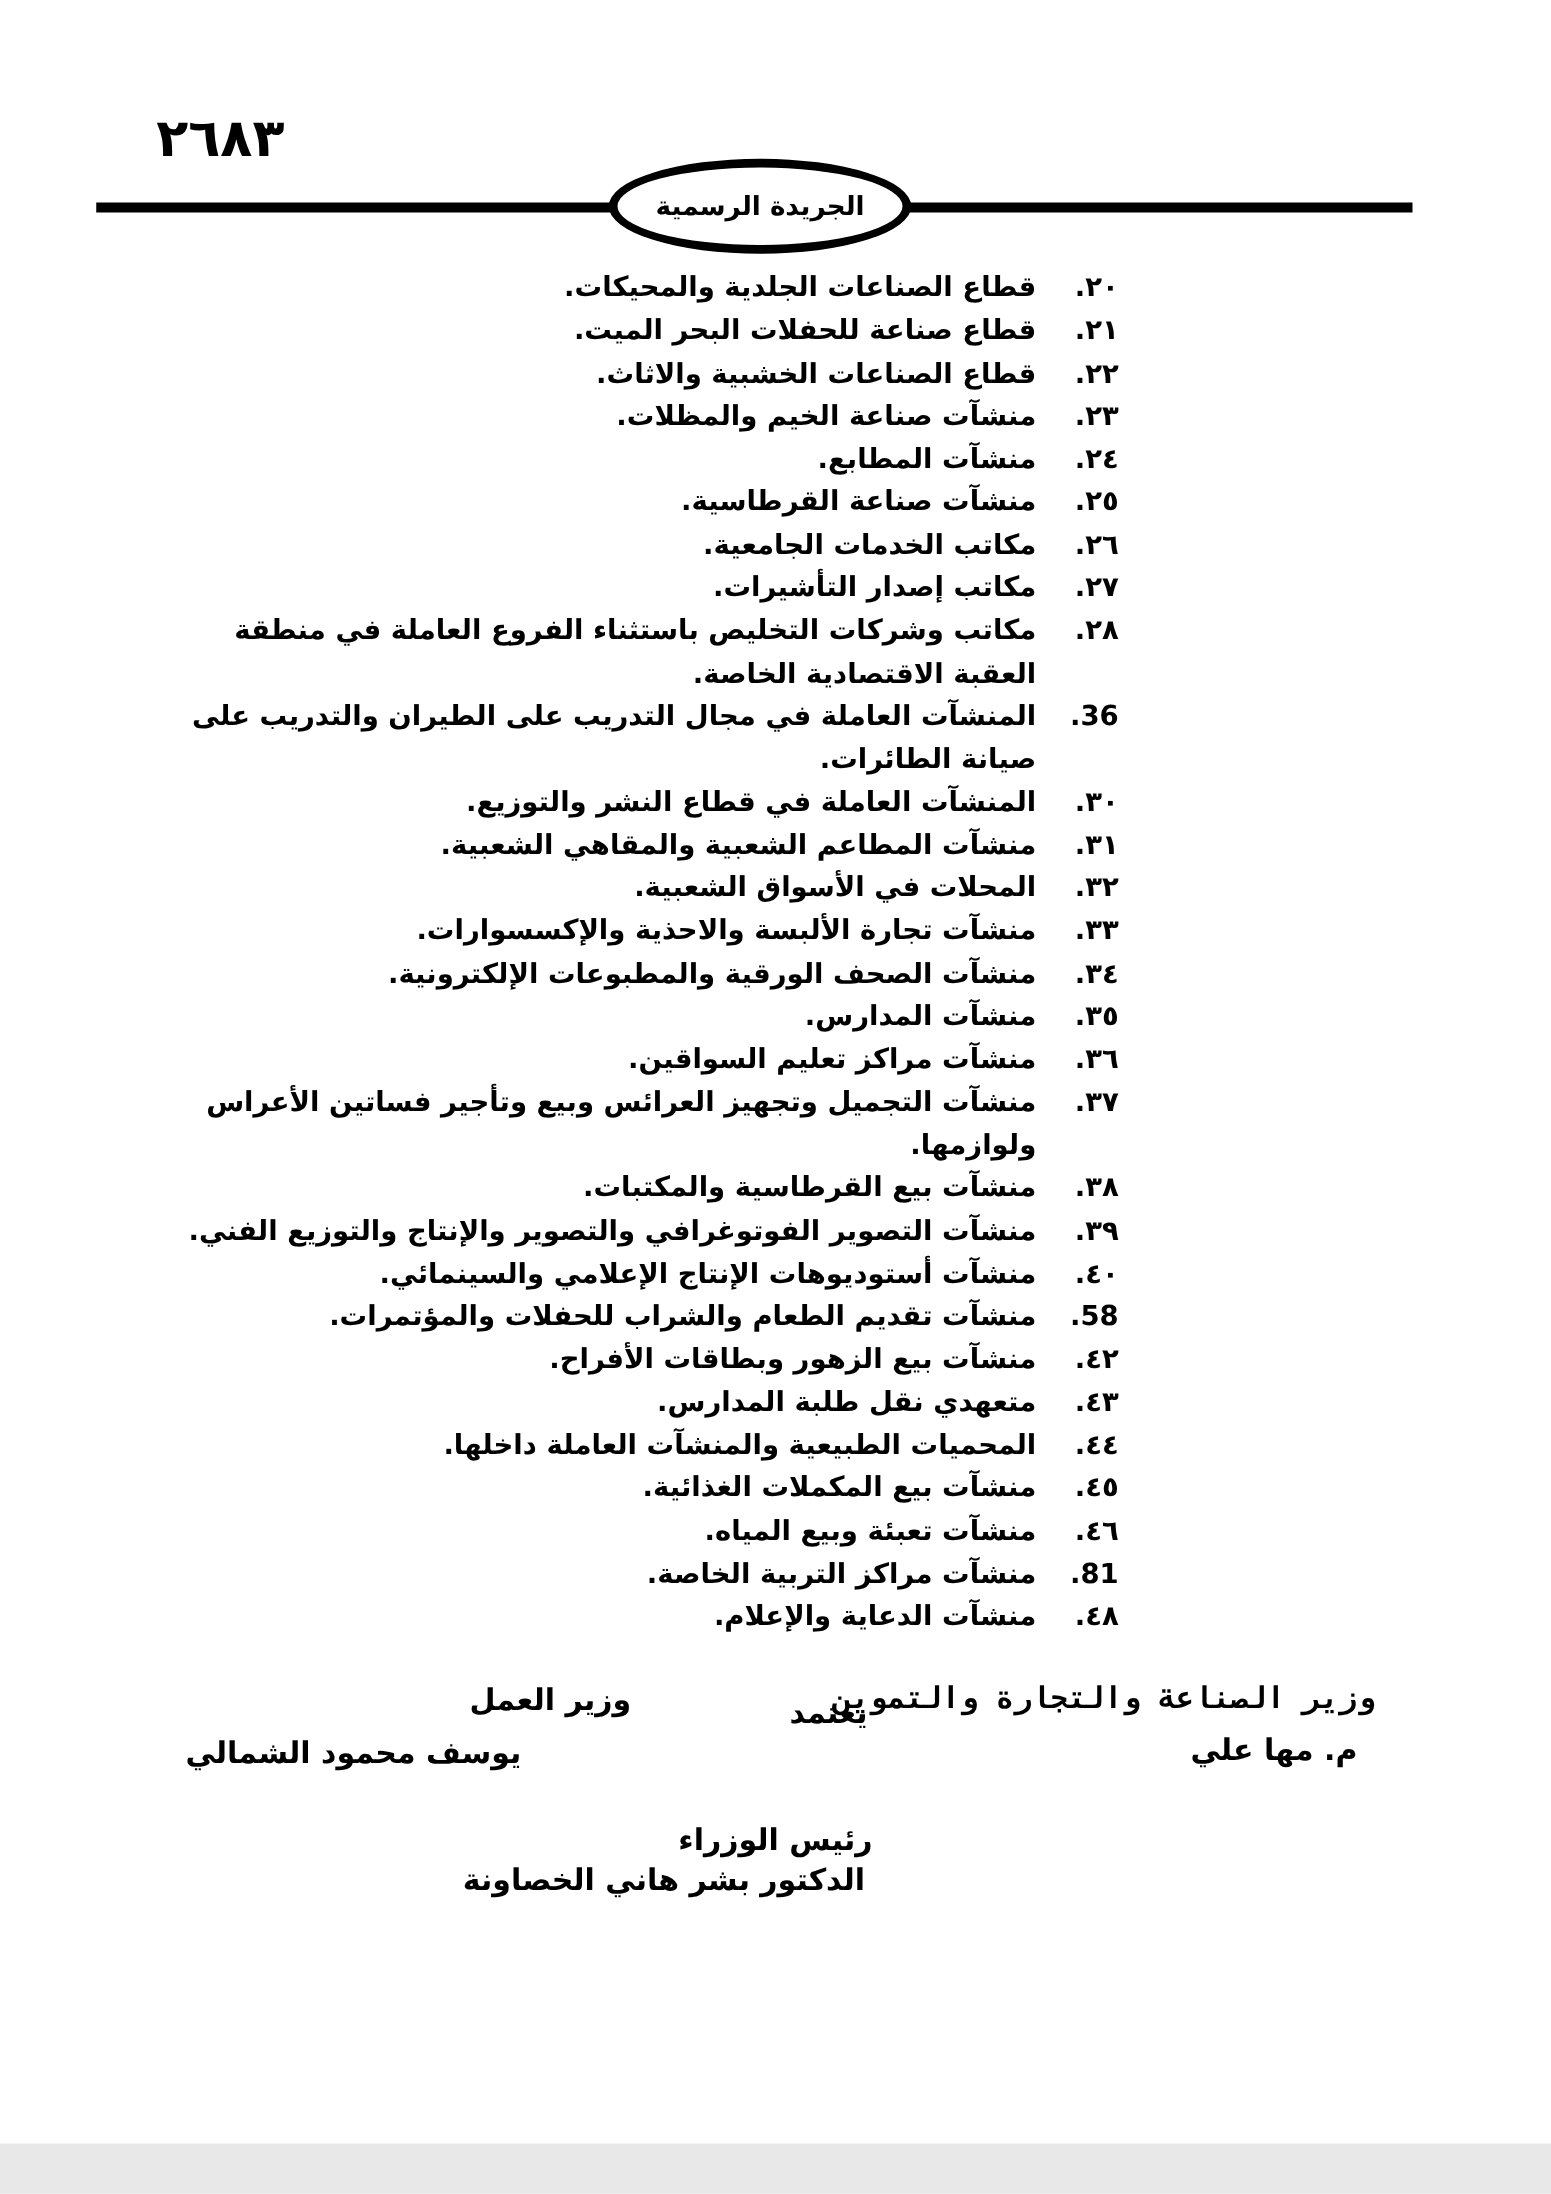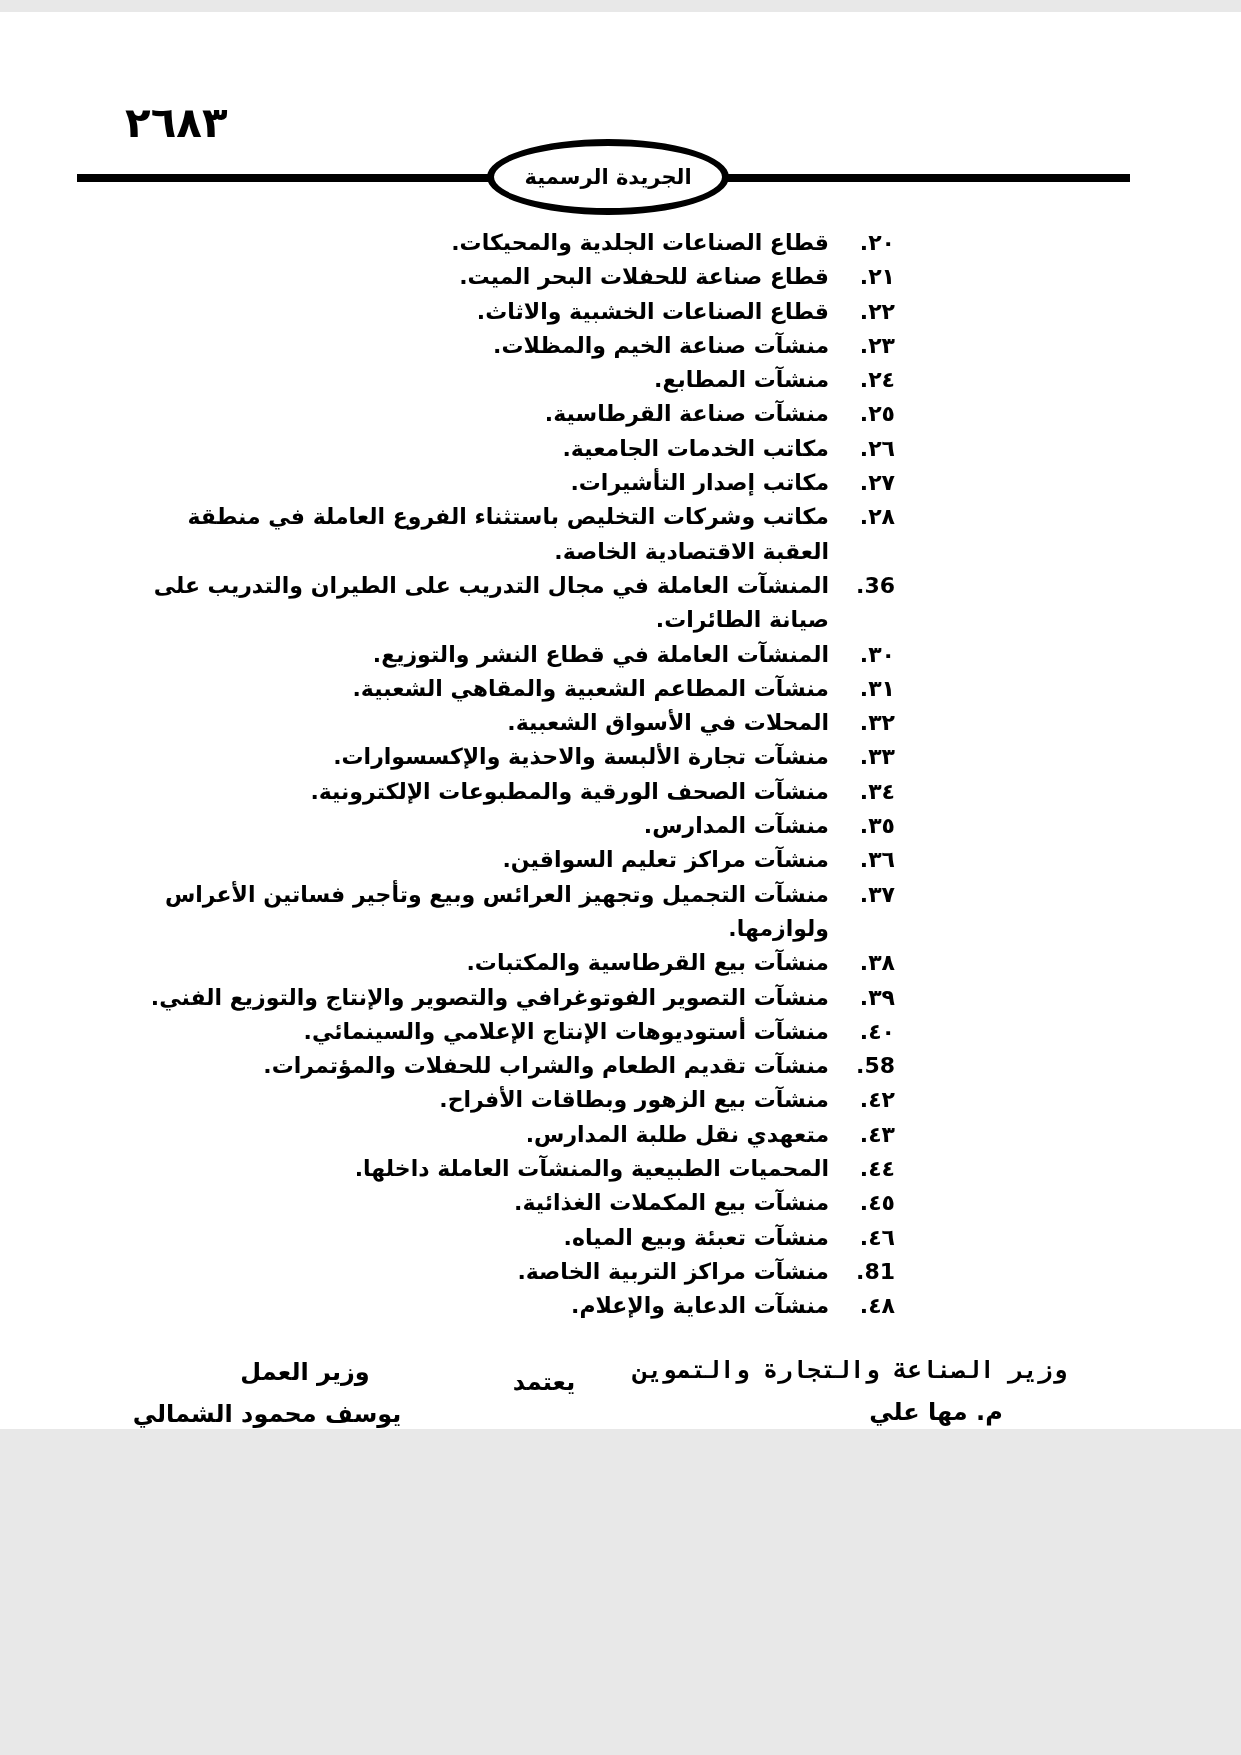--- a/index.html
+++ b/index.html
@@ -3,22 +3,22 @@
 <meta charset="utf-8">
 <style>
   html, body {
     margin: 0;
     padding: 0;
     background: #e8e8e8;
   }
   .page {
     position: relative;
     width: 1241px;
-    height: 1417px;
-    margin: 12px auto;
+    height: 1715px;
+    margin: 0 auto;
     background: #ffffff;
     color: #000000;
     font-family: "DejaVu Sans", sans-serif;
     overflow: hidden;
     direction: rtl;
   }
   
   .page-number {
     position: absolute;
     left: 125px;
@@ -79,21 +79,21 @@
     text-align: right;
     white-space: nowrap;
   }
   .sector-text {
     flex: 1 1 auto;
     text-align: right;
   }
   
   .sig {
     position: absolute;
-    text-align: center;
+    text-align: right;
     font-weight: bold;
     font-size: 24px;
     white-space: nowrap;
   }
   .sig-industry-title { left: 600px; top: 1344px; width: 500px; font-family: Liberation Mono, monospace; }
   .sig-industry-name  { left: 786px; top: 1386px; width: 300px; }
   .sig-labor-title    { left: 105px; top: 1346px; width: 400px; }
   .sig-labor-name     { left: 117px; top: 1388px; width: 300px; }
   .sig-approve        { left: 394px; top: 1356px; width: 300px; }
   .sig-pm-title       { left: 398px; top: 1458px; width: 300px; }

